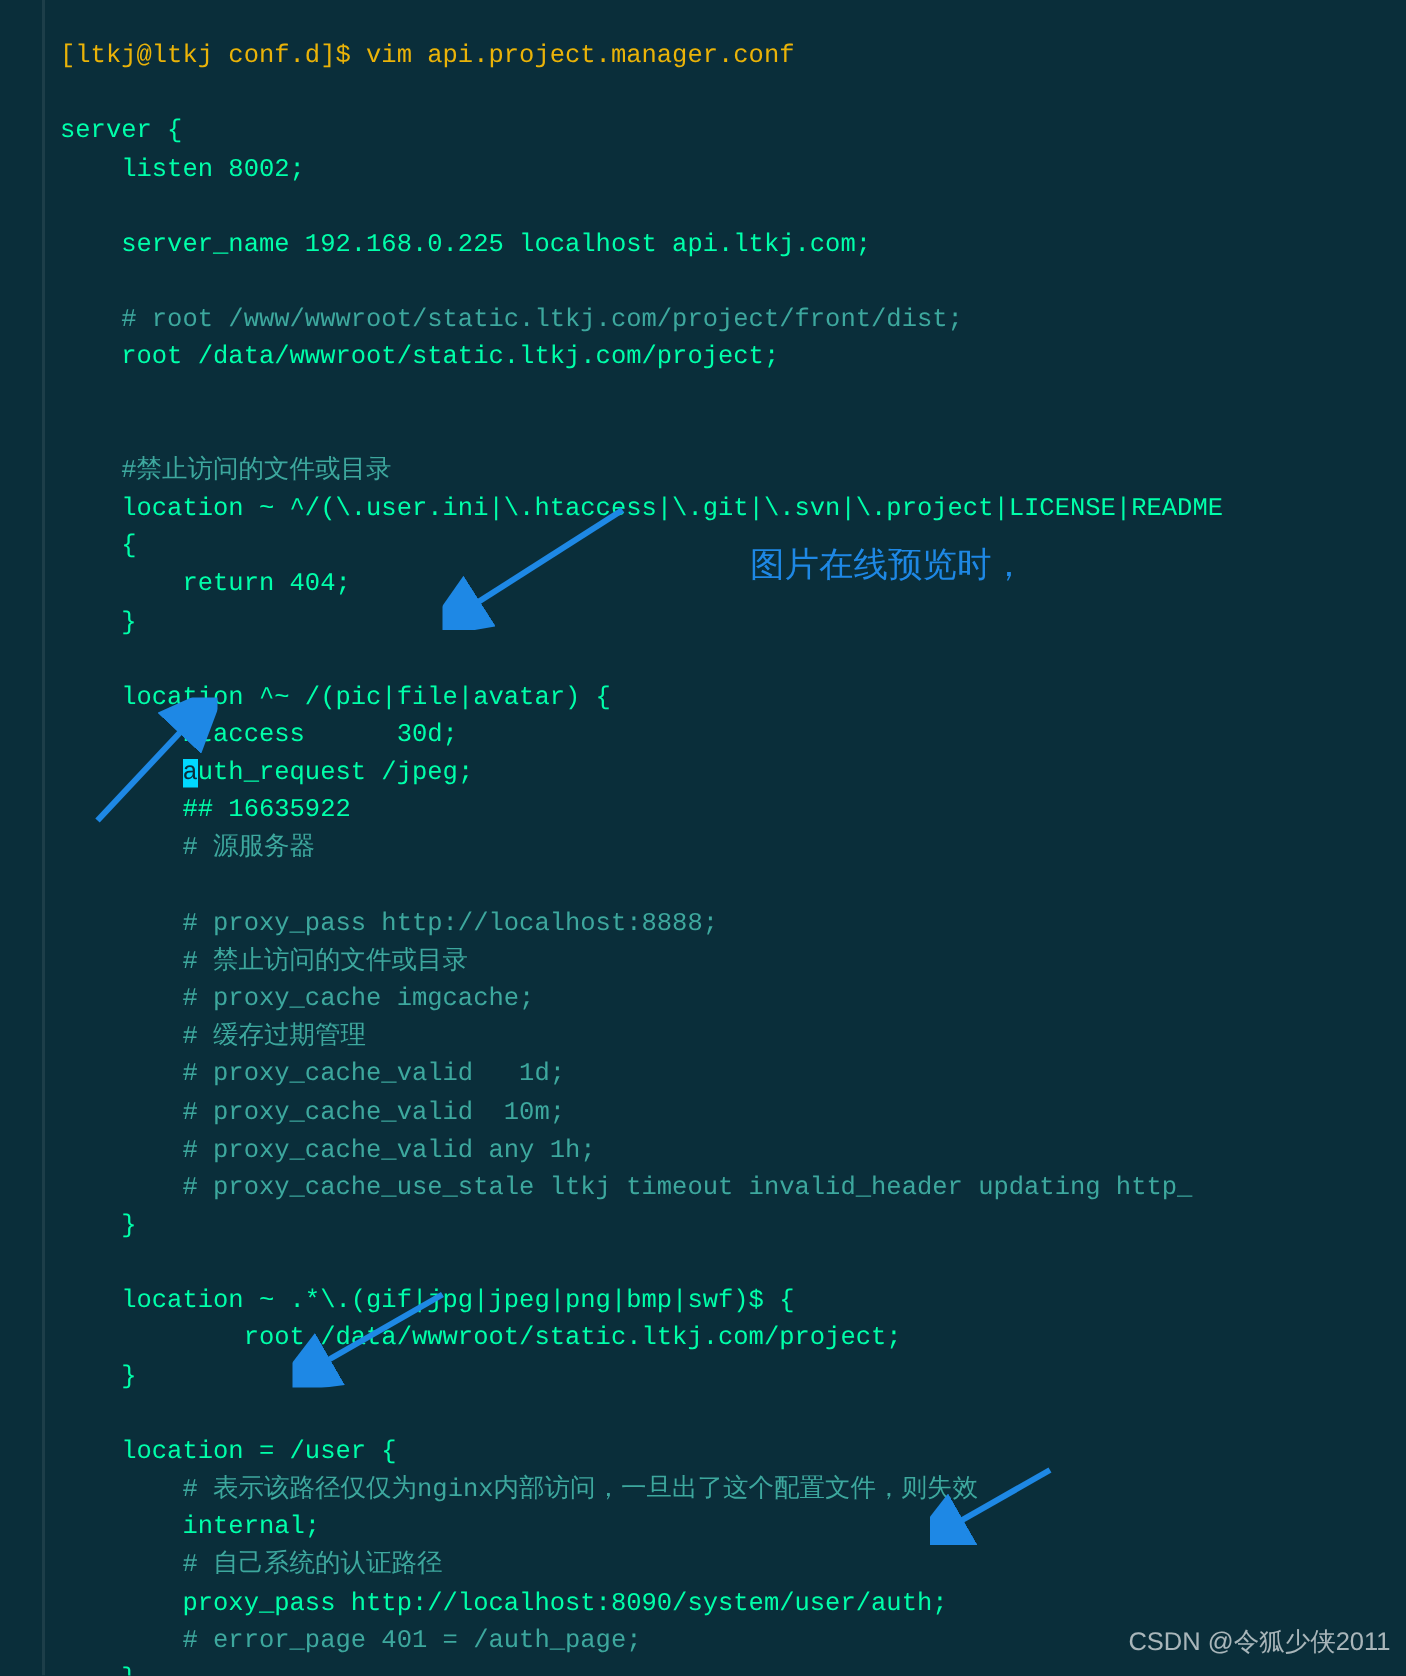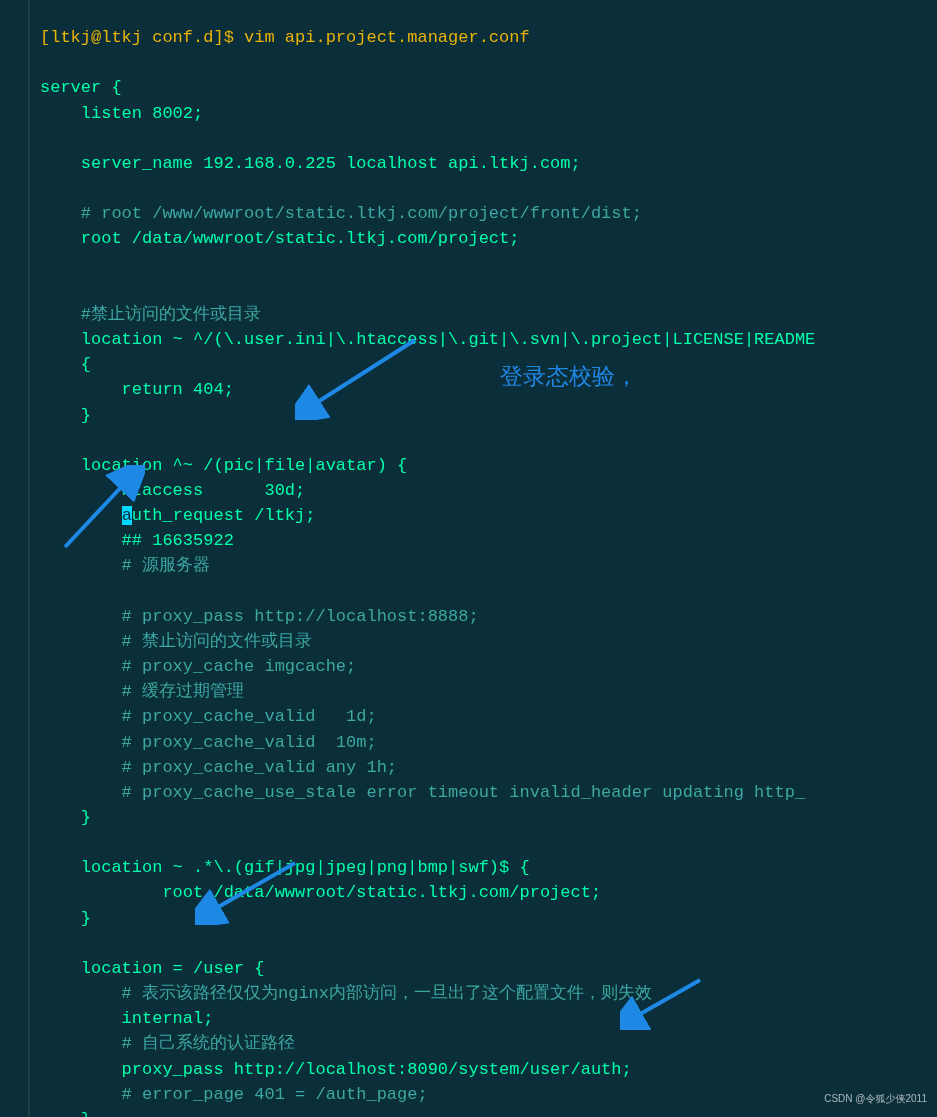--- a/index.html
+++ b/index.html
@@ -54,21 +54,21 @@
     .arrow {
       position: absolute;
       pointer-events: none;
     }
     .watermark {
       position: absolute;
       right: 10px;
       bottom: 10px;
       color: rgba(255,255,255,0.65);
       font-family: Arial, sans-serif;
-      font-size: 10px;
+      font-size: 17px;
     }
     .left-border {
       position: absolute;
       left: 28px;
       top: 0;
       width: 2px;
       height: 100%;
       background: rgba(255,255,255,0.08);
     }
   </style>
@@ -90,50 +90,50 @@
 
 
 <span class="comment">    #禁止访问的文件或目录</span>
 <span class="code">    location ~ ^/(\.user.ini|\.htaccess|\.git|\.svn|\.project|LICENSE|README</span>
 <span class="code">    {</span>
 <span class="code">        return 404;</span>
 <span class="code">    }</span>
 
 <span class="code">    location ^~ /(pic|file|avatar) {</span>
 <span class="code">        htaccess      30d;</span>
-<span class="code"><span>        </span><span class="cursor-block">a</span><span>uth_request /ltkj;</span></span>
+<span class="code"><span>        </span><span class="cursor-block">a</span><span>uth_request /jpeg;</span></span>
 <span class="code">        ## 16635922</span>
 <span class="comment">        # 源服务器</span>
 
 <span class="comment">        # proxy_pass http://localhost:8888;</span>
 <span class="comment">        # 禁止访问的文件或目录</span>
 <span class="comment">        # proxy_cache imgcache;</span>
 <span class="comment">        # 缓存过期管理</span>
 <span class="comment">        # proxy_cache_valid   1d;</span>
 <span class="comment">        # proxy_cache_valid  10m;</span>
 <span class="comment">        # proxy_cache_valid any 1h;</span>
-<span class="comment">        # proxy_cache_use_stale error timeout invalid_header updating http_</span>
+<span class="comment">        # proxy_cache_use_stale ltkj timeout invalid_header updating http_</span>
 <span class="code">    }</span>
 
 <span class="code">    location ~ .*\.(gif|jpg|jpeg|png|bmp|swf)$ {</span>
 <span class="code">            root /data/wwwroot/static.ltkj.com/project;</span>
 <span class="code">    }</span>
 
 <span class="code">    location = /user {</span>
 <span class="comment">        # 表示该路径仅仅为nginx内部访问，一旦出了这个配置文件，则失效</span>
 <span class="code">        internal;</span>
 <span class="comment">        # 自己系统的认证路径</span>
 <span class="code">        proxy_pass http://localhost:8090/system/user/auth;</span>
 <span class="comment">        # error_page 401 = /auth_page;</span>
 <span class="code">    }</span>
 
 </div>
 
 <div class="annotation annotation-main">
-  <div>登录态校验，</div>
+  <div>图片在线预览时，</div>
 </div>
 
 <svg class="arrow" style="left:295px; top:330px; width:130px; height:90px;">
   <defs>
     <marker id="ah1" markerWidth="12" markerHeight="10" refX="2" refY="5" orient="auto">
       <polygon points="0 0, 12 5, 0 10" fill="#1e88e5"></polygon>
     </marker>
   </defs>
   <line x1="120" y1="10" x2="18" y2="75" stroke="#1e88e5" stroke-width="4" marker-end="url(#ah1)"></line>
 </svg>

